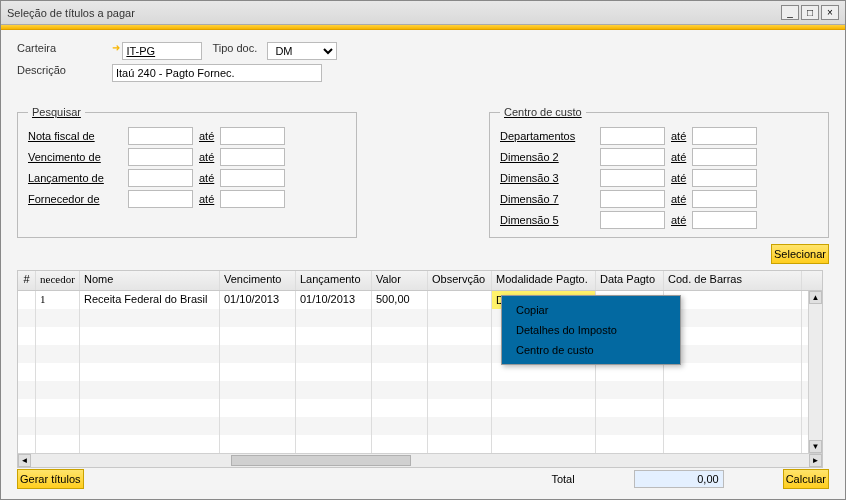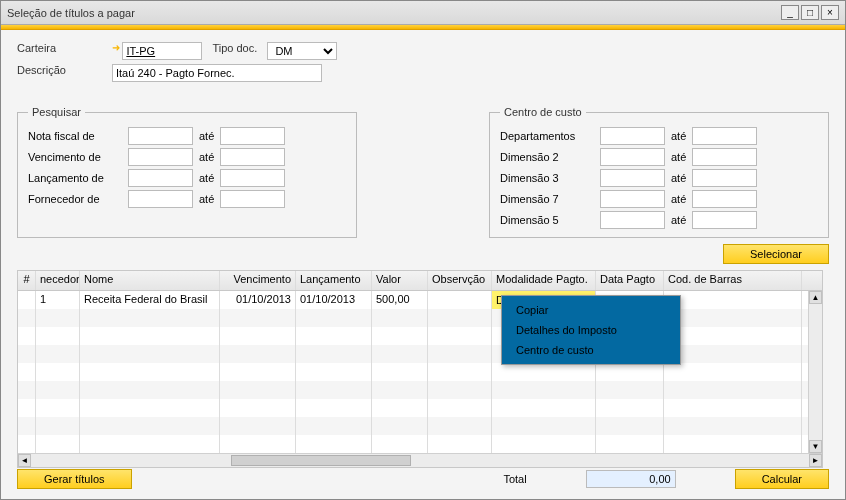--- a/index.html
+++ b/index.html
@@ -18,35 +18,35 @@
   .lbl { width: 95px; color: #333; }
   .arrow { color:#f7b500; margin-right:2px; font-size:10px;}
   input.tf, select.tf { height: 18px; border: 1px solid #bbb; background: #fff; padding: 0 3px; }
   .w-carteira { width: 80px; text-decoration: underline; }
   .lbl-tipo { margin-left: 10px; width: 55px; }
   .w-tipo { width: 70px; }
   .w-desc { width: 210px; }
   .w-lote { width: 70px; background:#e8e8e8; }
   fieldset { border: 1px solid #bbb; padding: 8px 10px 6px 10px; margin: 12px 0 0 0; }
   legend { color: #333; padding: 0 4px; }
-  .fields-row { display:flex; gap: 40px; margin-top: 8px; }
+  .fields-row { display:flex; gap: 40px; margin-top: 8px; text-decoration: underline; }
   .fs-pesq { width: 340px; }
   .fs-cc { width: 340px; margin-left:auto; }
   .prow { display:flex; align-items:center; height:20px; margin-bottom:1px; }
   .plbl { width: 100px; }
   .pin { width: 65px; }
   .ate { margin: 0 6px; }
-  .btn-yellow { background: linear-gradient(#ffe46b,#ffce1f); border:1px solid #caa200; padding: 2px 26px; cursor:pointer; height:20px; }
+  .btn-yellow { background: linear-gradient(#ffe46b,#ffce1f); border:1px solid #caa200; padding: 2px 2px; cursor:pointer; height:20px; }
   .selrow { display:flex; justify-content:flex-end; margin-top:6px; }
   .grid { margin-top:6px; border:1px solid #c8c8c8; background:#fff; width: 806px; position:relative;}
   .gh { display:flex; background:linear-gradient(#f3f3f3,#e5e5e5); border-bottom:1px solid #c8c8c8; height:20px; }
   .gh .c, .gr .c { border-right:1px solid #dcdcdc; padding:2px 4px; overflow:hidden; white-space:nowrap; }
   .gr { display:flex; height:18px;}
   .gr.even { background:#f5f5f5;}
-  .c-num{width:18px;text-align:center;} .c-nec{width:44px;} .c-nome{width:140px;} .c-venc{width:76px;text-align:right;} .c-lanc{width:76px;} .c-val{width:56px;} .c-obs{width:64px;} .c-mod{width:104px;} .c-data{width:68px;} .c-bar{width:138px;}
+  .c-num{width:18px;text-align:center;} .c-nec{width:44px;font-family:Liberation Serif, serif;} .c-nome{width:140px;} .c-venc{width:76px;} .c-lanc{width:76px;} .c-val{width:56px;} .c-obs{width:64px;} .c-mod{width:104px;} .c-data{width:68px;} .c-bar{width:138px;}
   .mod-cell { background: #fff26b; display:flex; align-items:center; justify-content:space-between; }
   .mod-cell .dd{font-size:8px;}
   .vscroll { position:absolute; right:0; top:20px; bottom:14px; width:14px; background:#ececec; border-left:1px solid #d0d0d0;}
   .vscroll .ar{height:13px;background:#e0e0e0;border:1px solid #c0c0c0;text-align:center;font-size:8px;line-height:11px;cursor:pointer;}
   .hscroll{height:14px;background:#ececec;border-top:1px solid #d0d0d0;display:flex;align-items:center;}
   .hscroll .ar{width:13px;height:13px;background:#e0e0e0;border:1px solid #c0c0c0;text-align:center;font-size:8px;line-height:11px;cursor:pointer;}
   .hscroll .track{flex:1;}
   .hscroll .thumb{width:180px;height:11px;background:#d0d0d0;border:1px solid #b0b0b0;margin-left:200px;}
   .context { position:absolute; left:500px; top:265px; width:180px; background:#0369a1; border:1px solid #999; box-shadow:2px 2px 5px rgba(0,0,0,0.25); z-index:10; padding:4px 0;}
   .context .mi { padding:4px 14px; cursor:pointer; }

